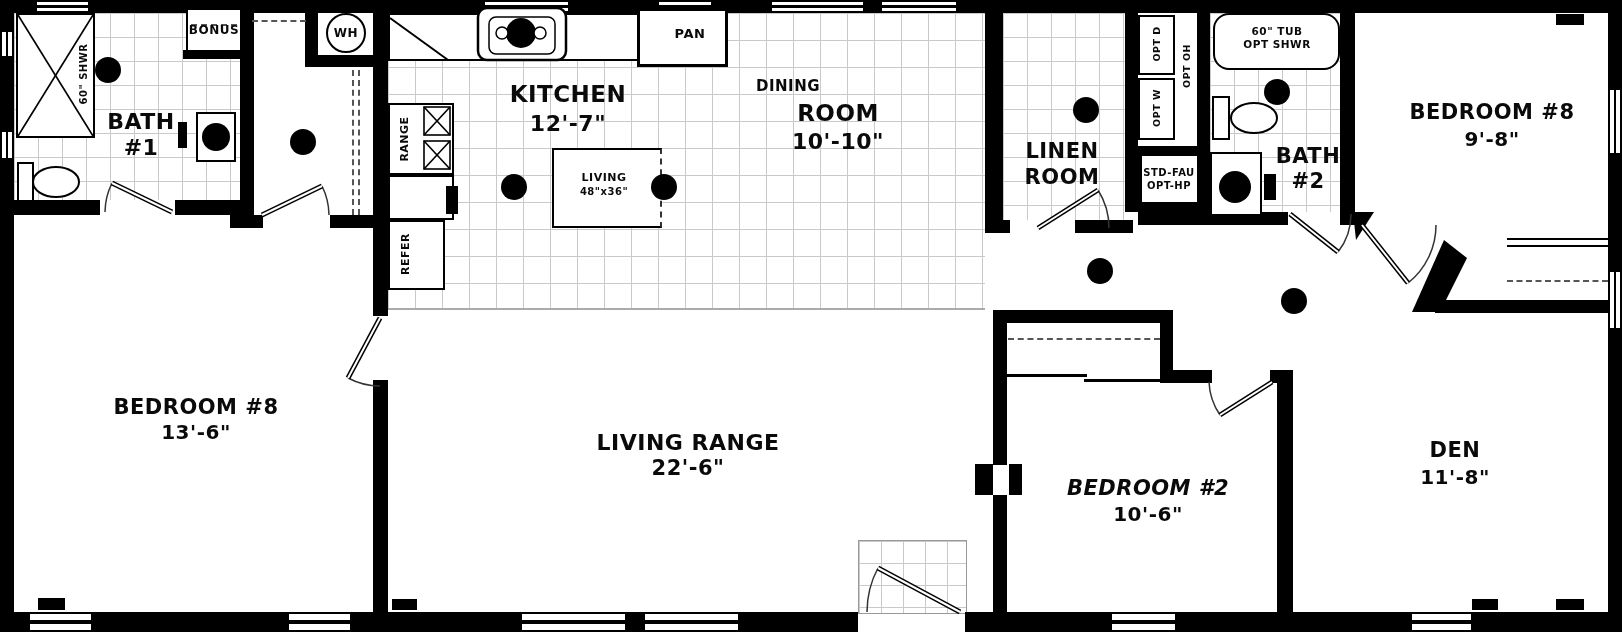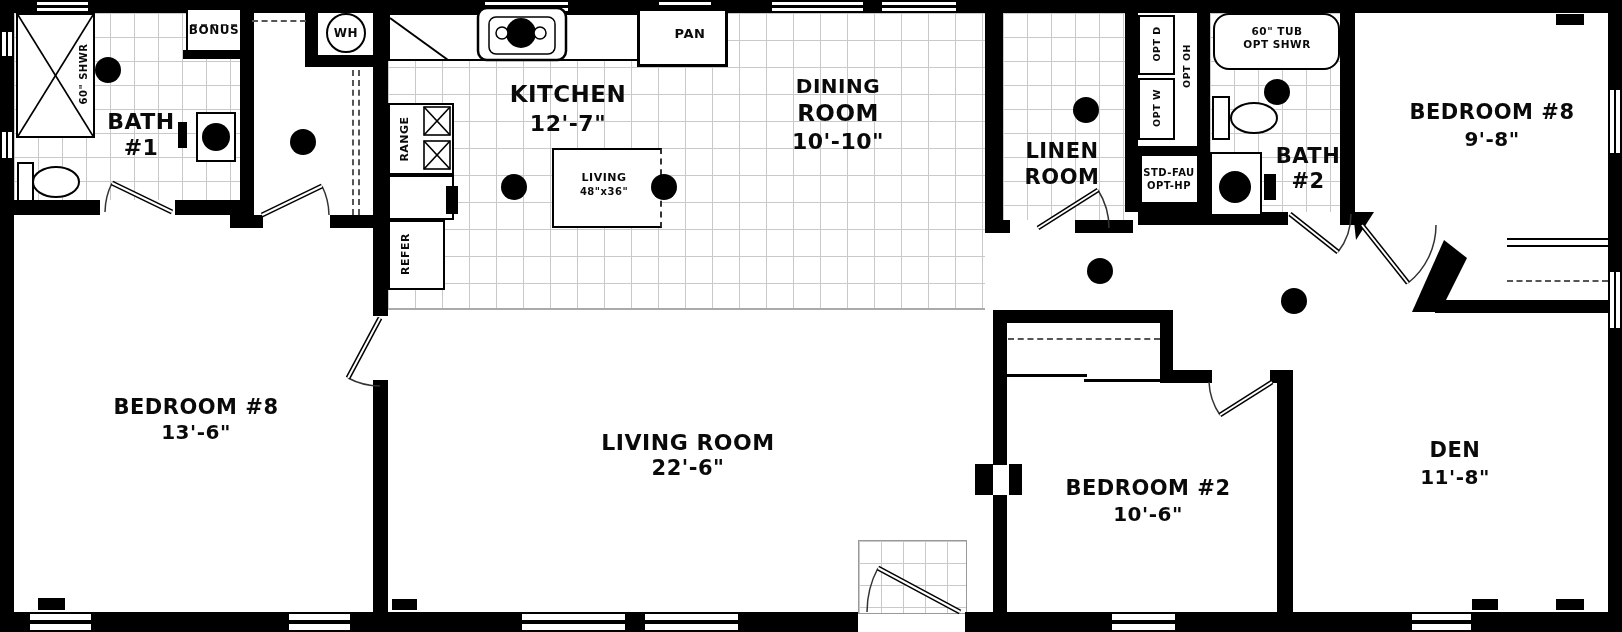--- a/index.html
+++ b/index.html
@@ -237,40 +237,40 @@
       <line x1="960" y1="612" x2="878" y2="568" stroke="#fff" stroke-width="2"></line>
     </g>
   </svg>
 
   <div class="lbl" style="left:141px;top:121px;font-size:22px;">BATH</div>
   <div class="lbl" style="left:141px;top:147px;font-size:22px;">#1</div>
 
   <div class="lbl" style="left:568px;top:94px;font-size:23px;">KITCHEN</div>
   <div class="lbl" style="left:568px;top:123px;font-size:22px;">12'-7"</div>
 
-  <div class="lbl" style="left:838px;top:86px;font-size:20px;">DINING</div>
+  <div class="lbl" style="left:788px;top:86px;font-size:15px;">DINING</div>
   <div class="lbl" style="left:838px;top:113px;font-size:23px;">ROOM</div>
   <div class="lbl" style="left:838px;top:141px;font-size:22px;">10'-10"</div>
 
   <div class="lbl" style="left:1062px;top:151px;font-size:21px;">LINEN</div>
   <div class="lbl" style="left:1062px;top:177px;font-size:21px;">ROOM</div>
 
   <div class="lbl" style="left:1308px;top:156px;font-size:21px;">BATH</div>
   <div class="lbl" style="left:1308px;top:181px;font-size:21px;">#2</div>
 
   <div class="lbl" style="left:1492px;top:112px;font-size:21px;">BEDROOM #8</div>
   <div class="lbl" style="left:1492px;top:139px;font-size:20px;">9'-8"</div>
 
   <div class="lbl" style="left:196px;top:407px;font-size:21px;">BEDROOM #8</div>
   <div class="lbl" style="left:196px;top:432px;font-size:20px;">13'-6"</div>
 
-  <div class="lbl" style="left:688px;top:442px;font-size:22px;">LIVING ROOM</div>
+  <div class="lbl" style="left:688px;top:442px;font-size:22px;">LIVING RANGE</div>
   <div class="lbl" style="left:688px;top:468px;font-size:21px;">22'-6"</div>
 
-  <div class="lbl" style="left:1148px;top:488px;font-size:21px;">BEDROOM #2</div>
+  <div class="lbl" style="left:1148px;top:488px;font-size:21px;font-style:italic;">BEDROOM #2</div>
   <div class="lbl" style="left:1148px;top:514px;font-size:20px;">10'-6"</div>
 
   <div class="lbl" style="left:1455px;top:450px;font-size:21px;">DEN</div>
   <div class="lbl" style="left:1455px;top:477px;font-size:20px;">11'-8"</div>
 
   <div class="lbl" style="left:214px;top:30px;font-size:12px;">BONUS</div>
   <div class="lbl" style="left:346px;top:33px;font-size:12px;">WH</div>
   <div class="lbl" style="left:690px;top:33px;font-size:13px;">PAN</div>
   <div class="lbl v" style="left:404px;top:139px;font-size:11px;">RANGE</div>
   <div class="lbl v" style="left:405px;top:254px;font-size:11px;">REFER</div>

